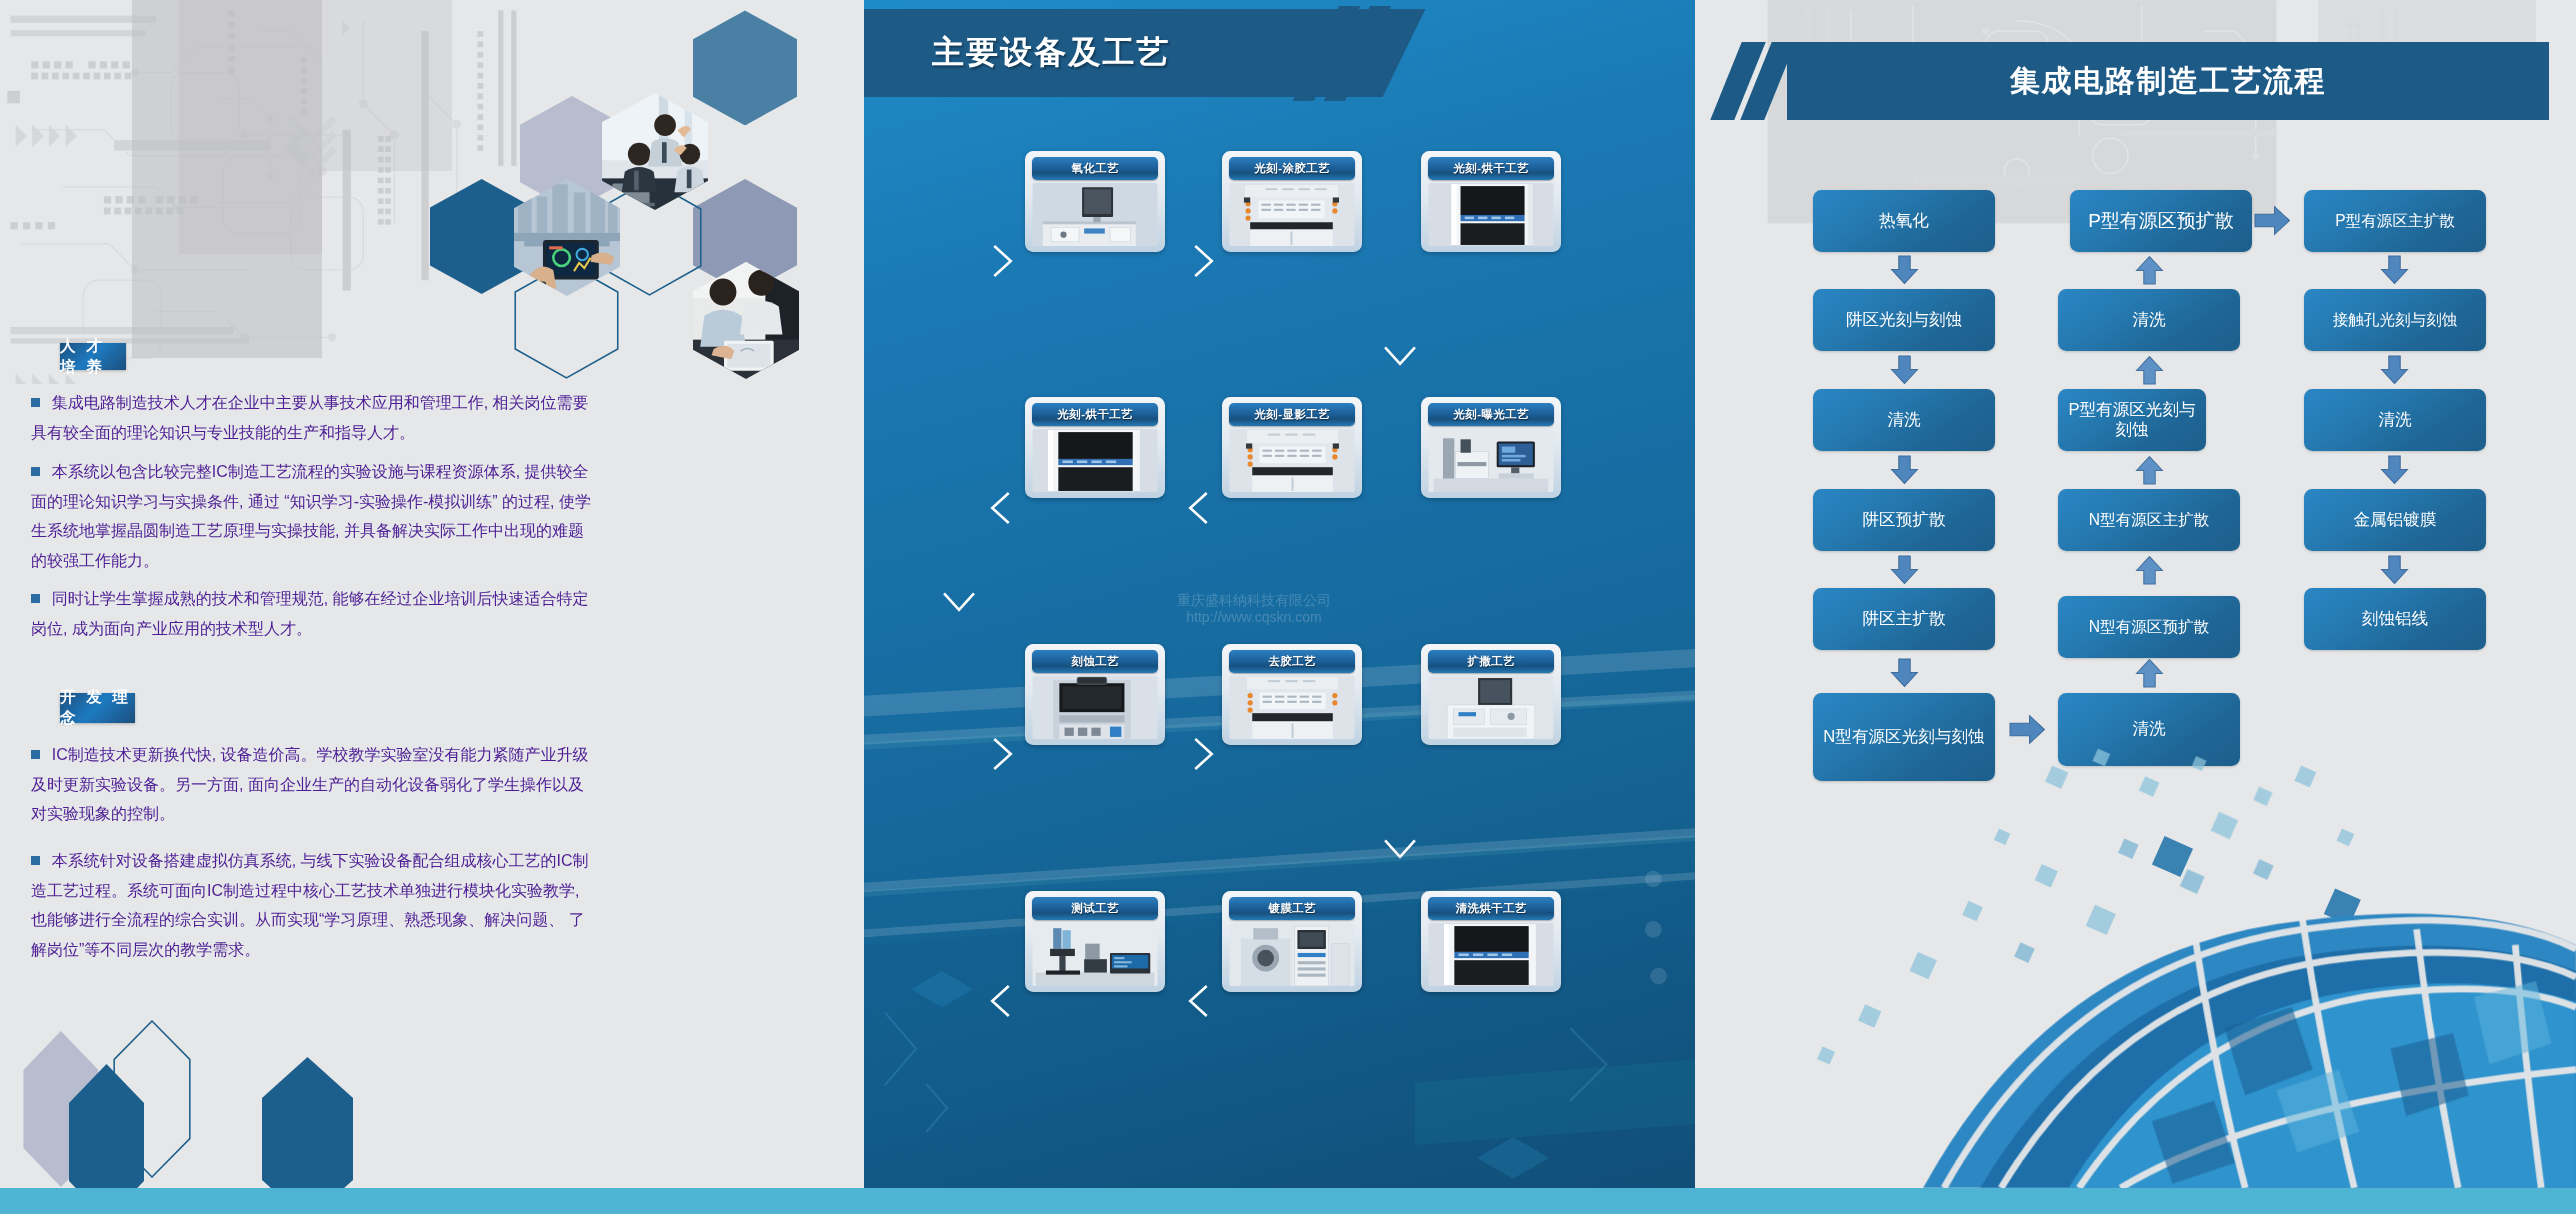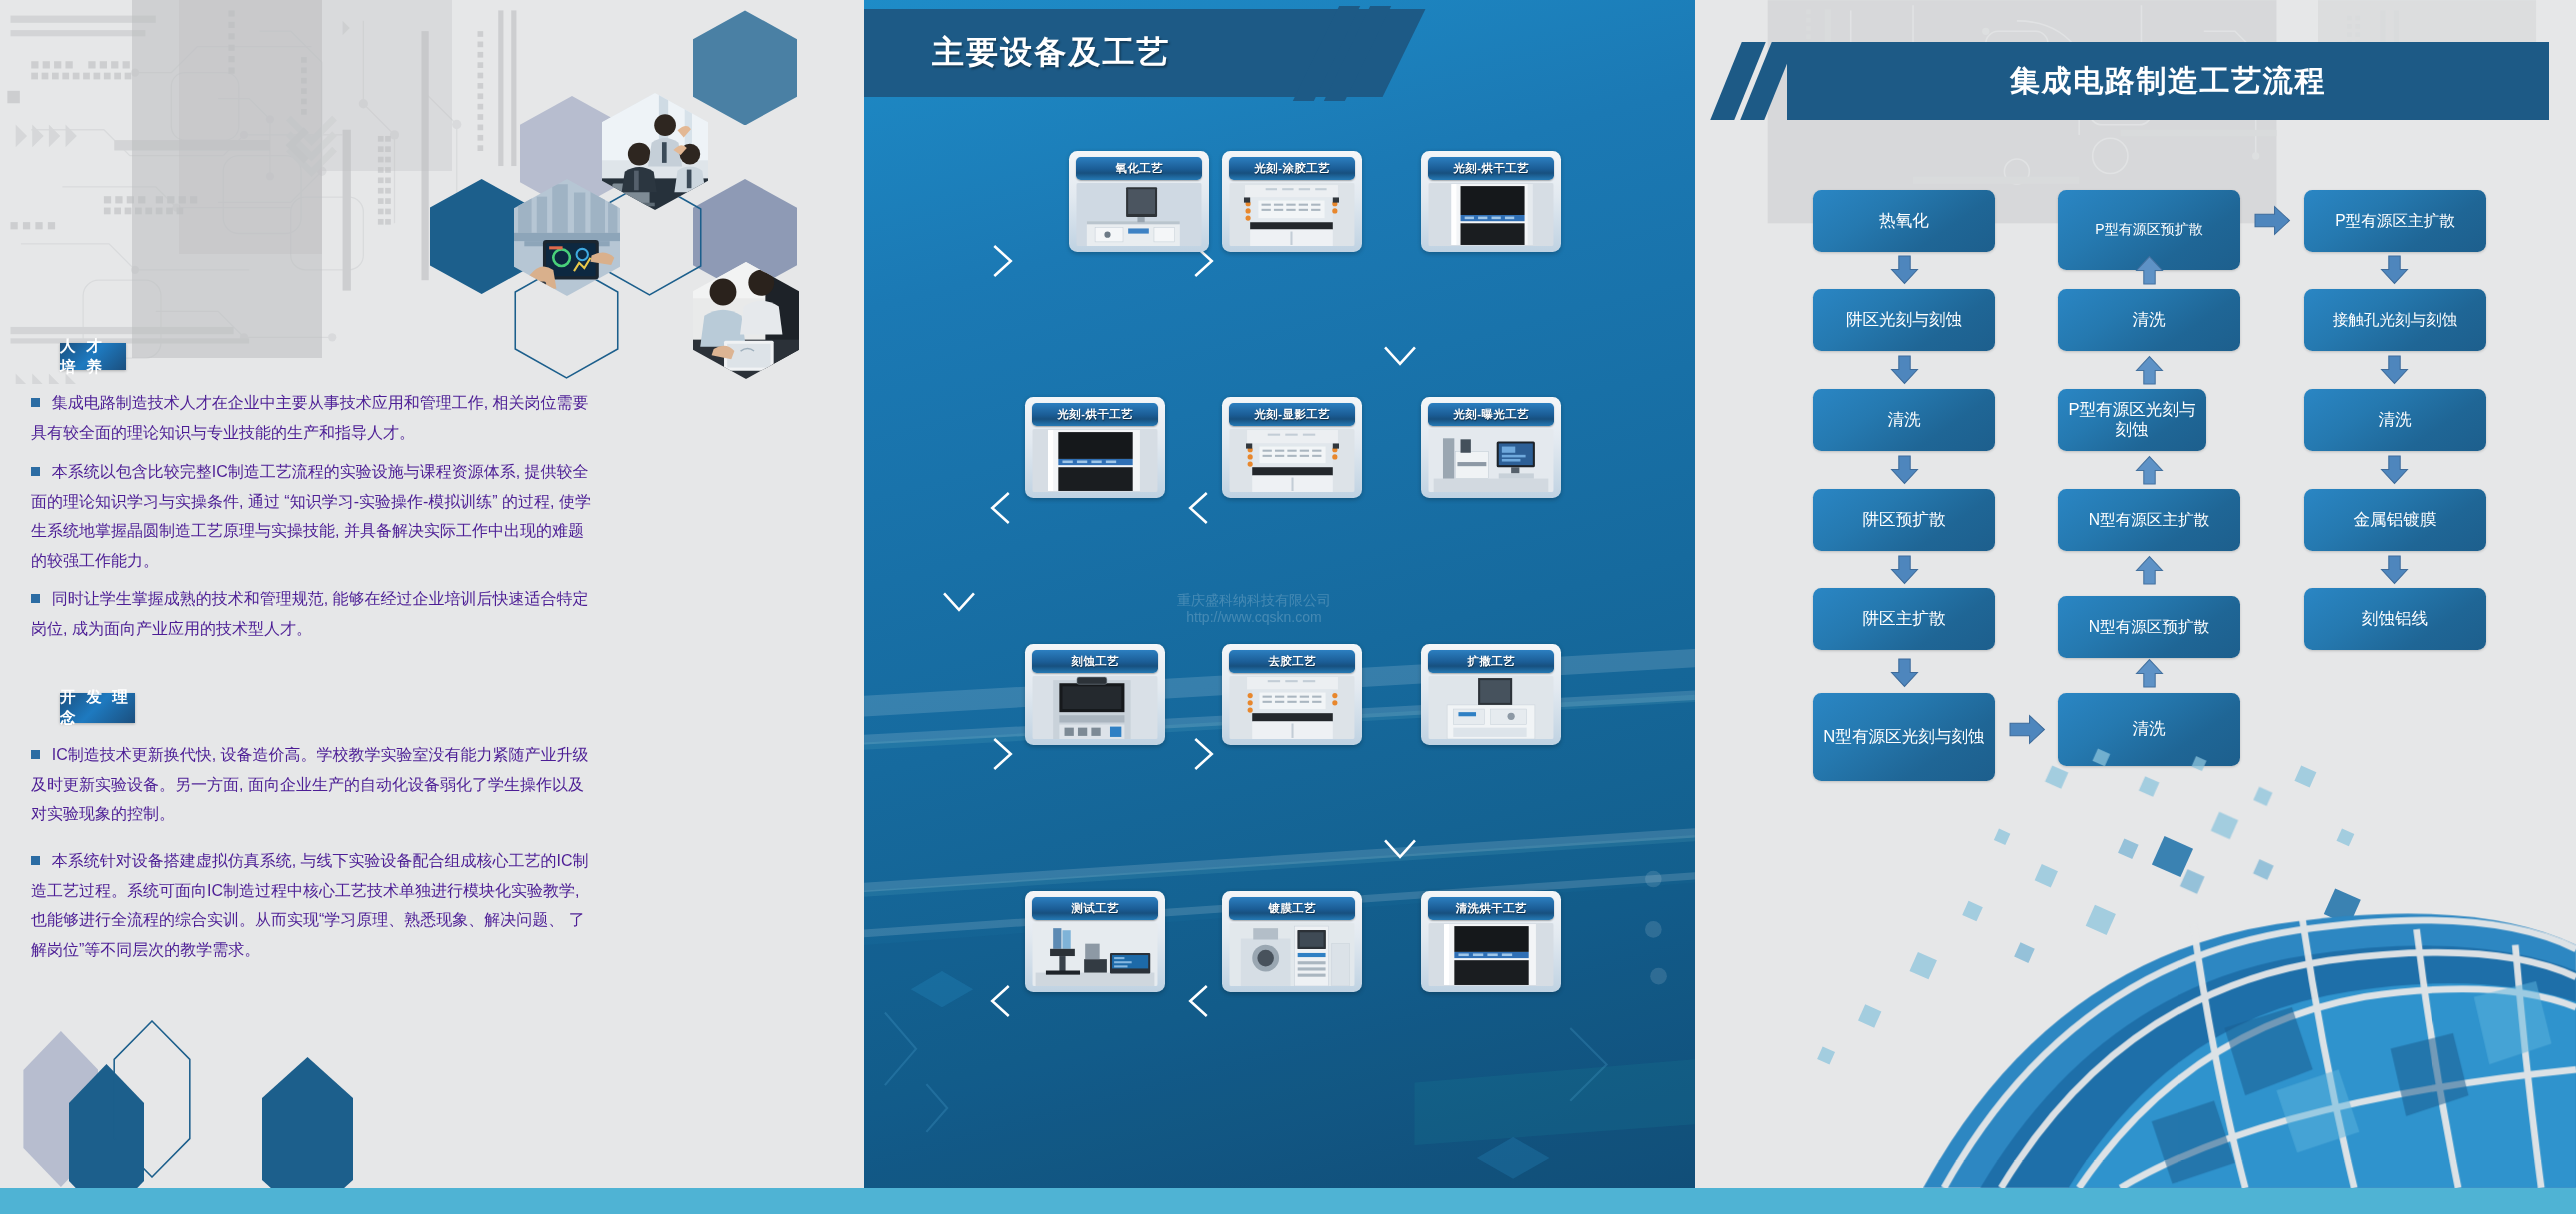--- a/index.html
+++ b/index.html
@@ -401,21 +401,21 @@
         <polyline points="4,8 33,40 62,8" fill="none" stroke="#ffffff" stroke-width="5"></polyline>
       </svg>
 
     <svg class="chev" style="left:323px;top:984px;" viewBox="0 0 46 66">
         <polyline points="38,4 6,33 38,62" fill="none" stroke="#ffffff" stroke-width="5"></polyline>
       </svg>
     <svg class="chev" style="left:125px;top:984px;" viewBox="0 0 46 66">
         <polyline points="38,4 6,33 38,62" fill="none" stroke="#ffffff" stroke-width="5"></polyline>
       </svg>
 
-    <div class="eq-card" style="left:161px;top:151px;margin-left:44px;">
+    <div class="eq-card" style="left:161px;top:151px;">
       <div class="eq-label">氧化工艺</div>
       <div class="eq-img">
         <svg width="126" height="63" viewBox="0 0 242 122">
             <rect width="242" height="122" fill="#cfd9e3"></rect>
         <rect x="20" y="74" width="180" height="48" fill="#e9edf0"></rect>
             <rect x="20" y="74" width="180" height="6" fill="#b9c4cd"></rect>
         <rect x="96" y="8" width="60" height="58" rx="2" fill="#2e3338"></rect>
             <rect x="100" y="12" width="52" height="48" fill="#4b5560"></rect>
         <rect x="118" y="66" width="14" height="10" fill="#9aa6b1"></rect>
         <rect x="36" y="86" width="54" height="28" fill="#f4f6f8" stroke="#c5ced6"></rect>
@@ -779,21 +779,21 @@
     <div class="flow-box" style="left:118px;top:489px;width:182px;height:62px;">阱区预扩散</div>
     <svg class="arr" style="left:195px;top:555px;" width="29" height="30" viewBox="0 0 56 58">
         <polygon points="17,2 39,2 39,28 53,28 28,55 3,28 17,28" fill="#4e86bd" stroke="#3d6b9b" stroke-width="2"></polygon>
       </svg>
     <div class="flow-box" style="left:118px;top:588px;width:182px;height:62px;">阱区主扩散</div>
     <svg class="arr" style="left:195px;top:658px;" width="29" height="30" viewBox="0 0 56 58">
         <polygon points="17,2 39,2 39,28 53,28 28,55 3,28 17,28" fill="#4e86bd" stroke="#3d6b9b" stroke-width="2"></polygon>
       </svg>
     <div class="flow-box" style="left:118px;top:693px;width:182px;height:88px;">N型有源区光刻与刻蚀</div>
 
-    <div class="flow-box" style="left:363px;top:190px;width:182px;height:80px;font-size:14px;">P型有源区预扩散</div>
+    <div class="flow-box" style="left:375px;top:190px;width:182px;height:62px;font-size:19px;">P型有源区预扩散</div>
     <svg class="arr" style="left:440px;top:255px;" width="29" height="30" viewBox="0 0 56 58">
         <polygon points="28,3 53,30 39,30 39,56 17,56 17,30 3,30" fill="#5e92c6" stroke="#43719f" stroke-width="2"></polygon>
       </svg>
     <div class="flow-box" style="left:363px;top:289px;width:182px;height:62px;">清洗</div>
     <svg class="arr" style="left:440px;top:355px;" width="29" height="30" viewBox="0 0 56 58">
         <polygon points="28,3 53,30 39,30 39,56 17,56 17,30 3,30" fill="#5e92c6" stroke="#43719f" stroke-width="2"></polygon>
       </svg>
     <div class="flow-box" style="left:363px;top:389px;width:148px;height:62px;">P型有源区光刻与刻蚀</div>
     <svg class="arr" style="left:440px;top:455px;" width="29" height="30" viewBox="0 0 56 58">
         <polygon points="28,3 53,30 39,30 39,56 17,56 17,30 3,30" fill="#5e92c6" stroke="#43719f" stroke-width="2"></polygon>

